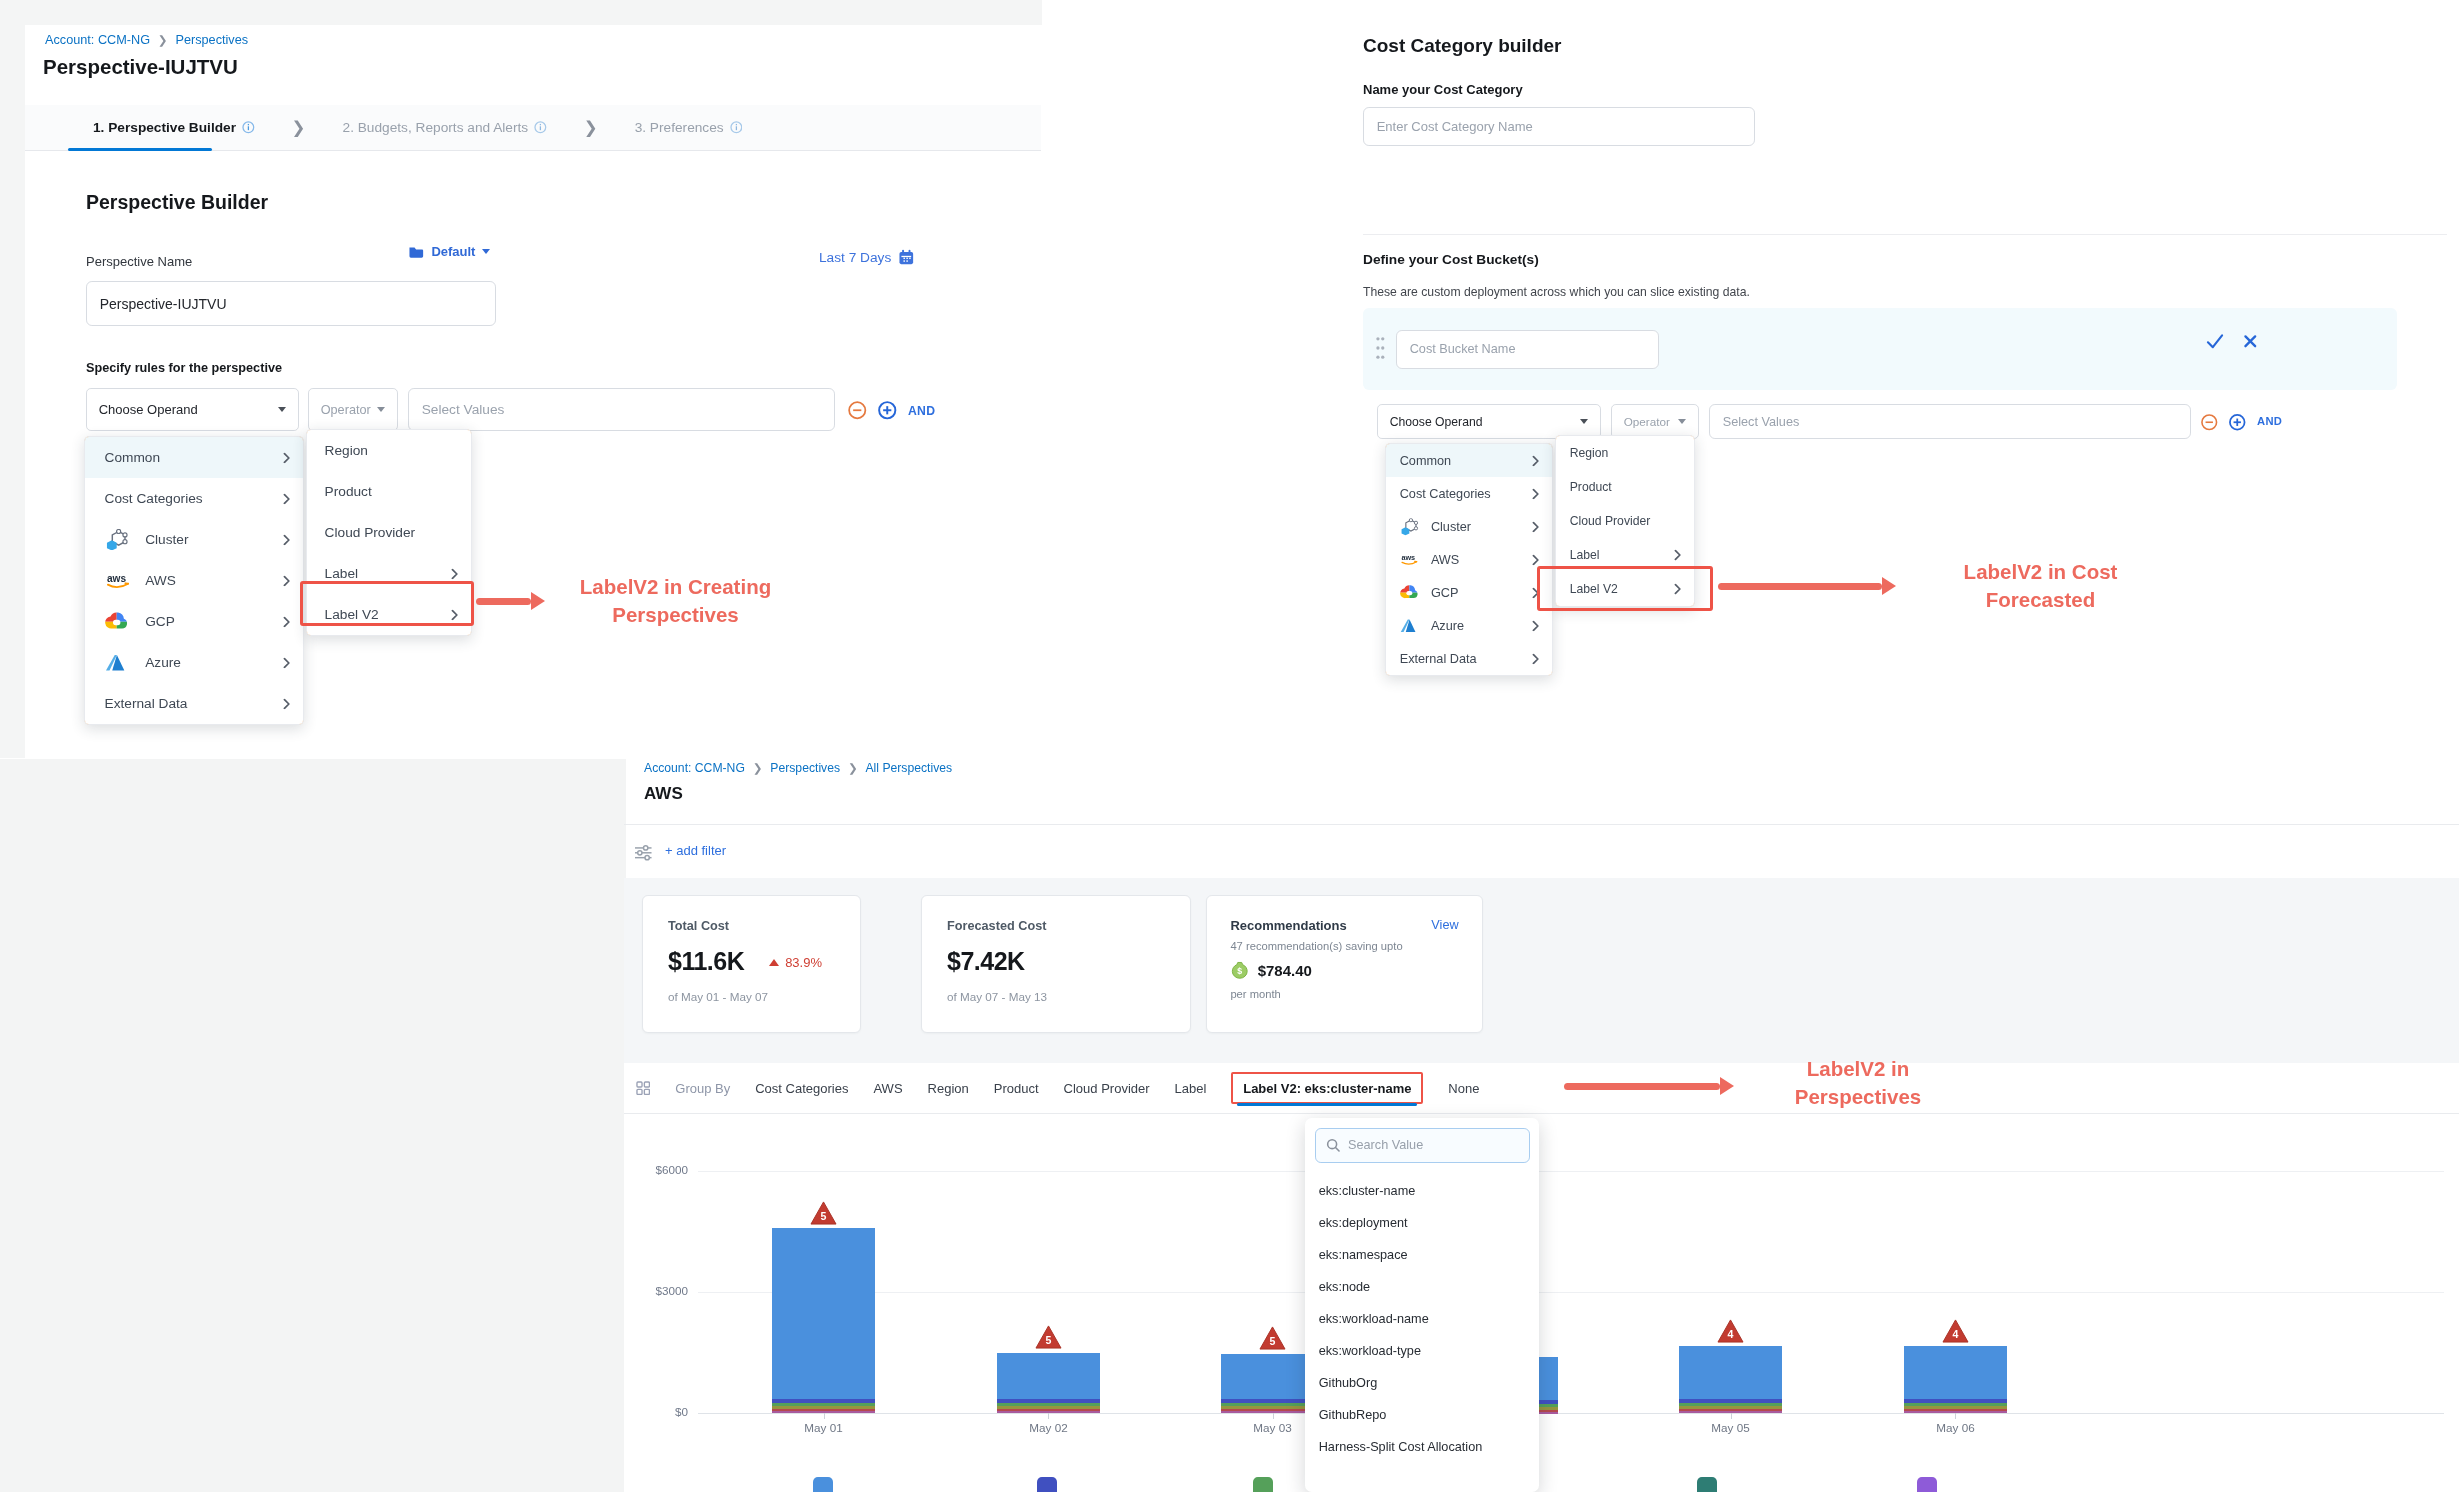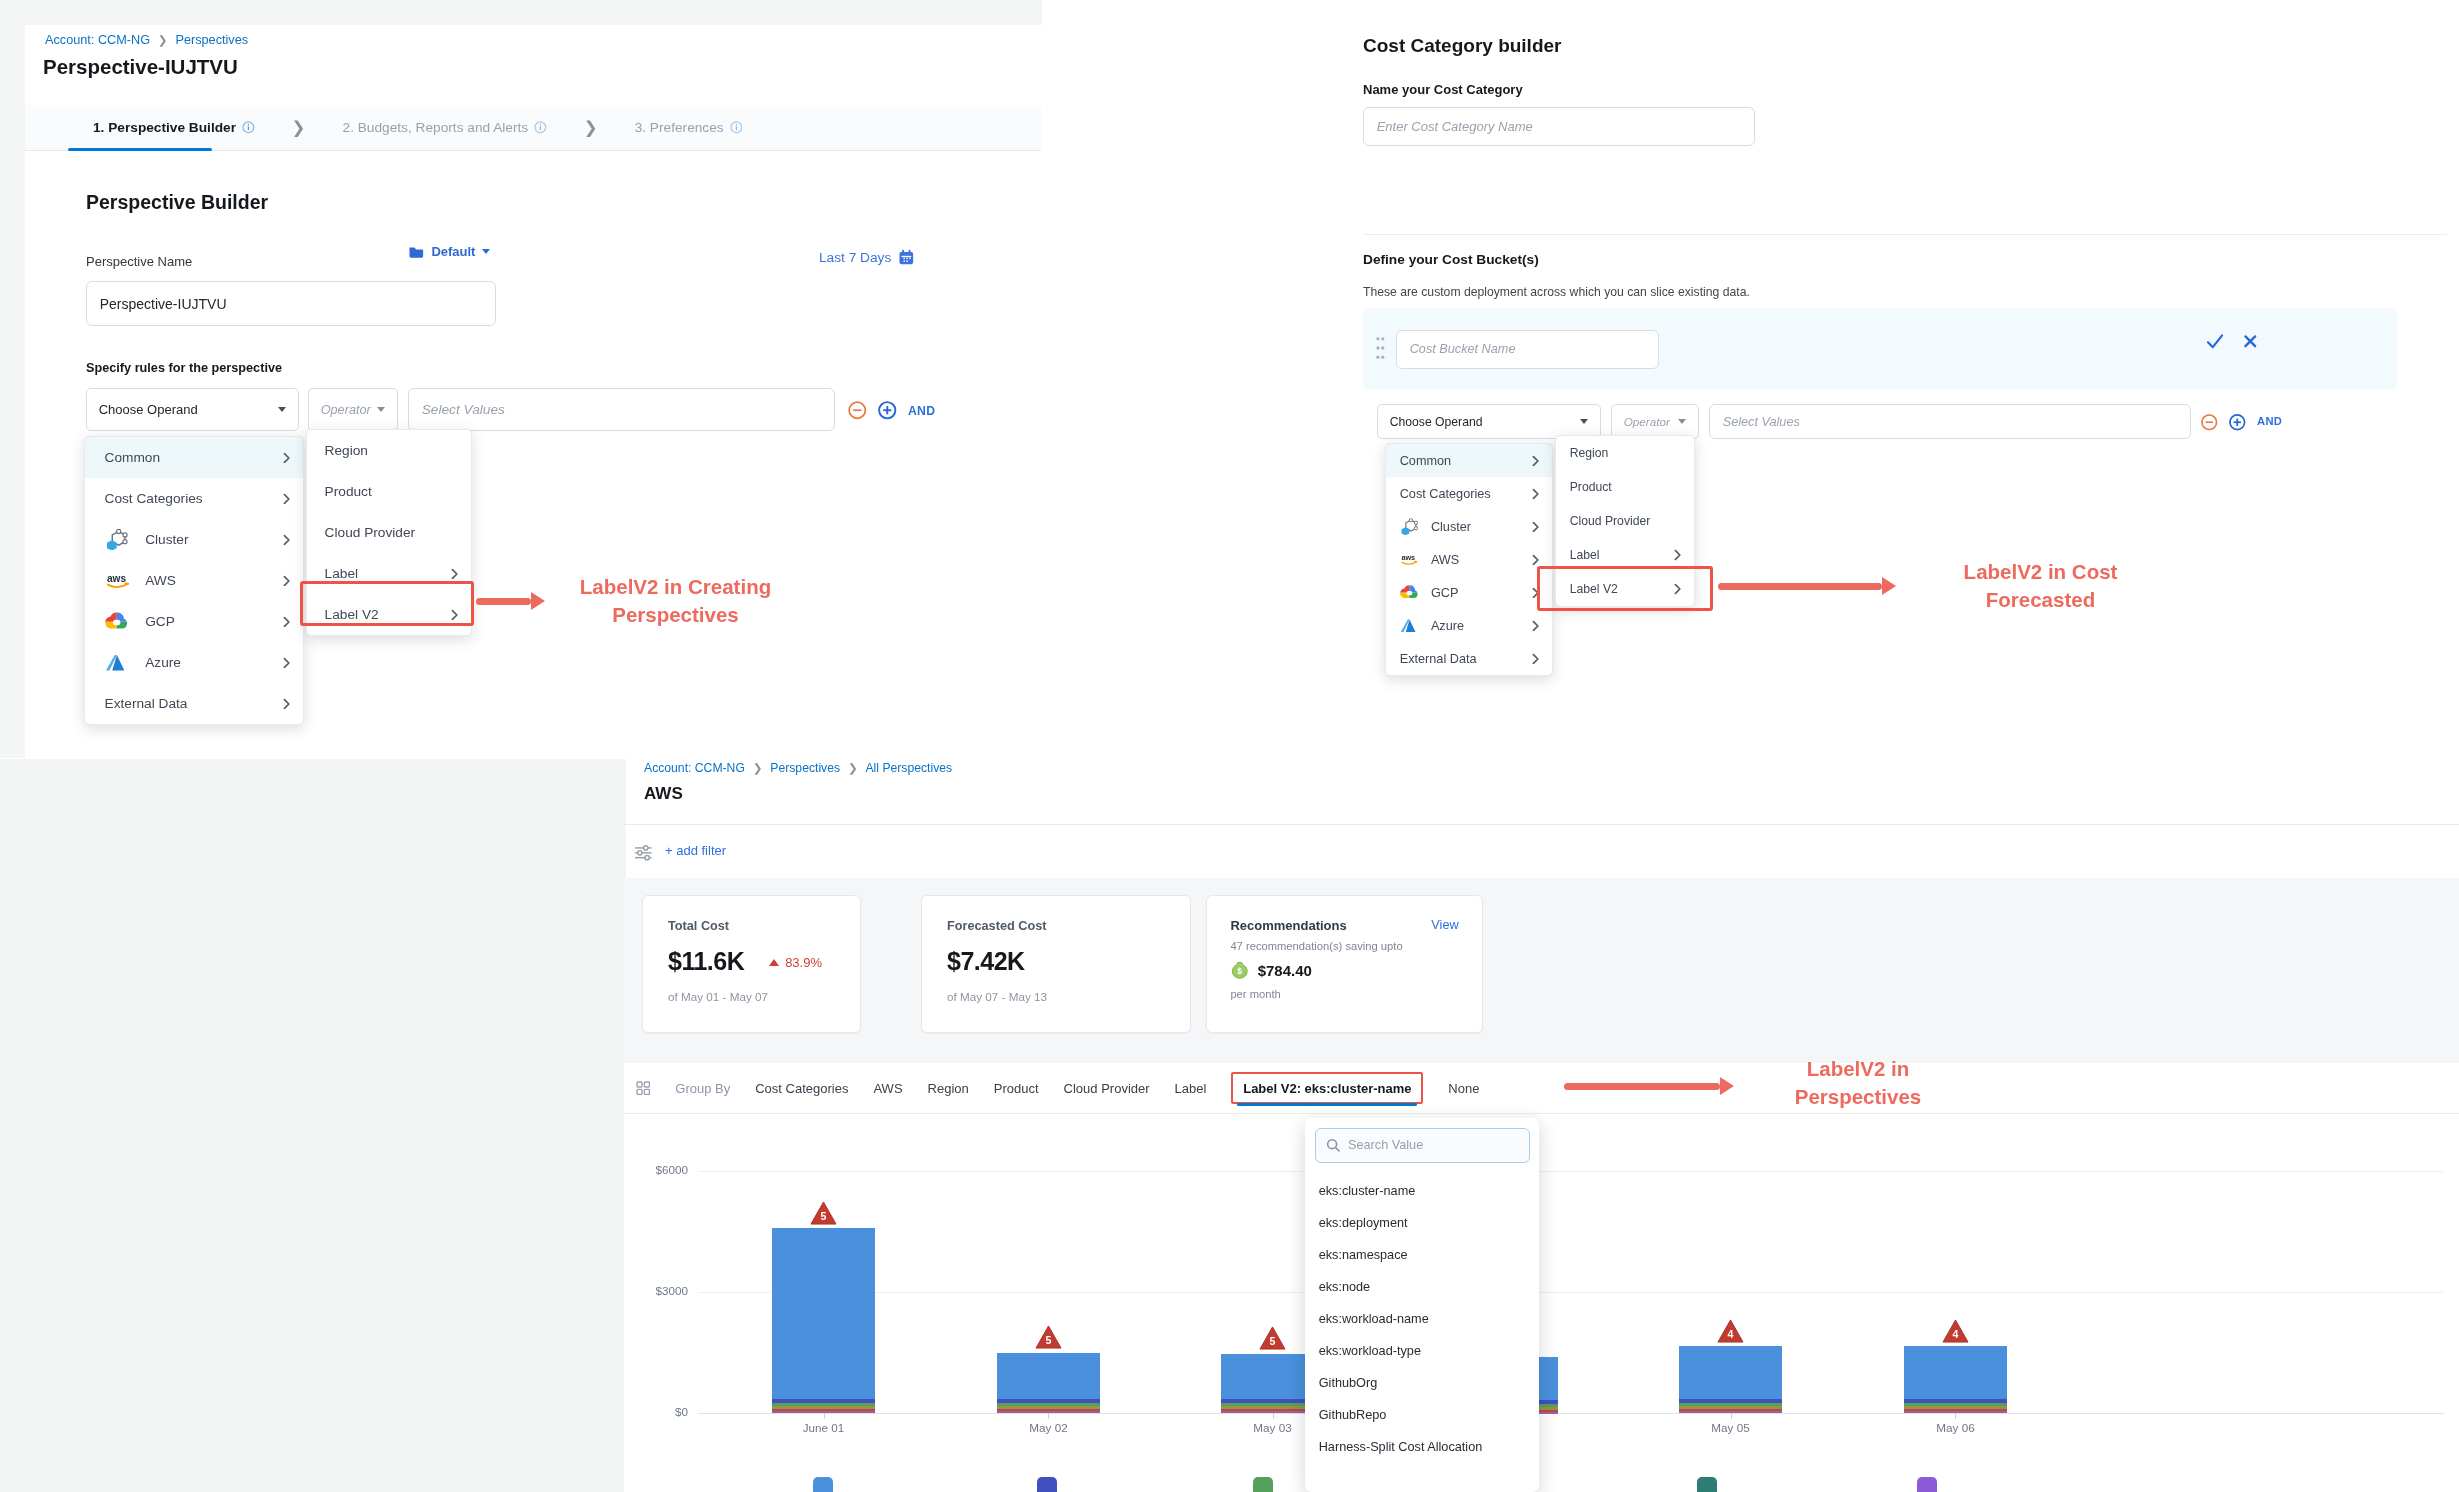--- a/index.html
+++ b/index.html
@@ -6,21 +6,21 @@
   html,body { background:#fff; }
   body { font-family:"Liberation Sans", sans-serif; color:#1b1f23; }
   #page { position:relative; width:2460px; height:1492px; background:#fff; overflow:hidden; }
   .abs { position:absolute; }
 
   
   .link { color:#0b72c4; font-size:12.7px; cursor:pointer; }
   .crumb-chev { color:#8a919c; font-size:11.7px; margin:0 7.8px; }
   .page-title { font-weight:bold; color:#15181c; }
   .ibox { background:#fff; border:1px solid #d8dce2; border-radius:5.9px; display:flex; align-items:center; padding:0 12.7px; }
-  .ph { color:#9aa2ad;font-style:italic; }
+  .ph { color:#9aa2ad; }
   .val { color:#23262c; }
   .selbox { background:#fff; border:1px solid #d8dce2; border-radius:4.9px; display:flex; align-items:center; justify-content:space-between; padding:0 11.7px; }
   .caret { width:0; height:0; border-left:4.4px solid transparent; border-right:4.4px solid transparent; border-top:5.4px solid #4a5058; }
   .caret.gray { border-top-color:#868e99; }
   .and-lbl { color:#2e6fde; font-weight:bold; letter-spacing:0.3px; }
 
   
   .menu { background:#fdba74; border:1px solid #e8eaee; border-radius:4.9px; box-shadow:0 3.9px 13.7px rgba(40,50,60,.16); overflow:hidden; }
   .menu-item { display:flex; align-items:center; position:relative; color:#3f4854; cursor:pointer; background:#fff; }
   .menu-item.active { background:#eef7fa; }
@@ -567,21 +567,21 @@
         <div style="height: 3.9px; background: rgb(64, 80, 192);"></div>
         <div style="height: 2.9px; background: rgb(85, 160, 90);"></div>
         <div style="height: 2.9px; background: rgb(151, 149, 63);"></div>
         <div style="height: 2px; background: rgb(181, 73, 77);"></div>
         <div style="height: 2px; background: rgb(168, 90, 158);"></div>
       </div>
       <div class="badge" style="left:185px;top:137px"><svg width="29" height="26" viewBox="0 0 30 27">
           <path d="M15,2 L28,25 H2 Z" fill="#c23b30" stroke="#a93226" stroke-width="1" stroke-linejoin="round"></path>
           <text x="15" y="20.5" text-anchor="middle" font-size="11" font-weight="bold" fill="#fff" font-family="Liberation Sans, sans-serif">5</text>
         </svg></div>
-      <div class="xlab" style="left:141px;top:358px">June 01</div>
+      <div class="xlab" style="left:141px;top:358px">May 01</div>
       <div class="xtick" style="left:200px;top:350px"></div>
       <div class="bar" style="left:373px;top:290px;height:60px">
         <div class="bar-main" style="background: rgb(74, 144, 221);"></div>
         <div style="height: 3.9px; background: rgb(64, 80, 192);"></div>
         <div style="height: 2.9px; background: rgb(85, 160, 90);"></div>
         <div style="height: 2.9px; background: rgb(151, 149, 63);"></div>
         <div style="height: 2px; background: rgb(181, 73, 77);"></div>
         <div style="height: 2px; background: rgb(168, 90, 158);"></div>
       </div>
       <div class="badge" style="left:410px;top:261px"><svg width="29" height="26" viewBox="0 0 30 27">

